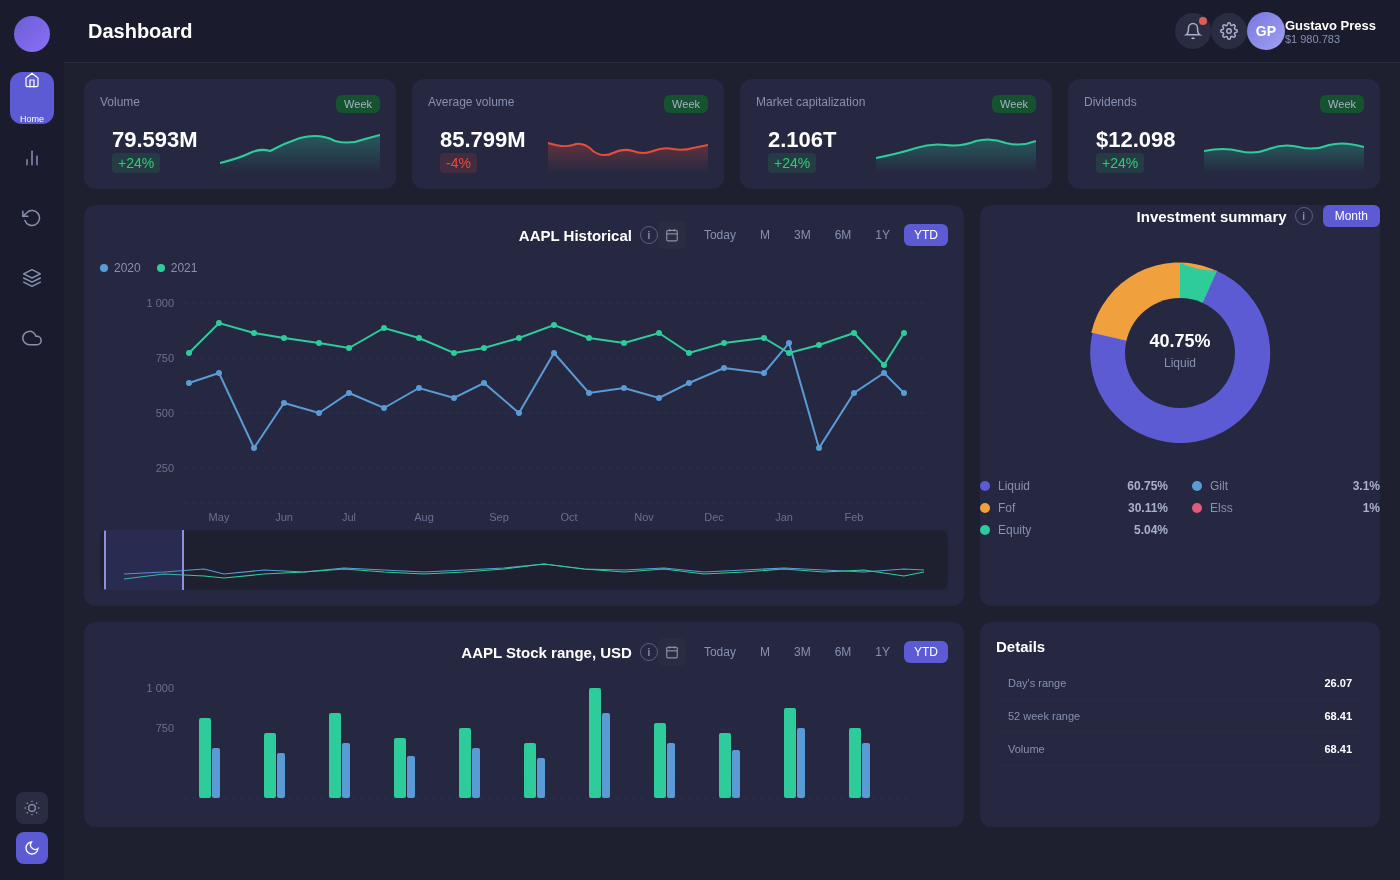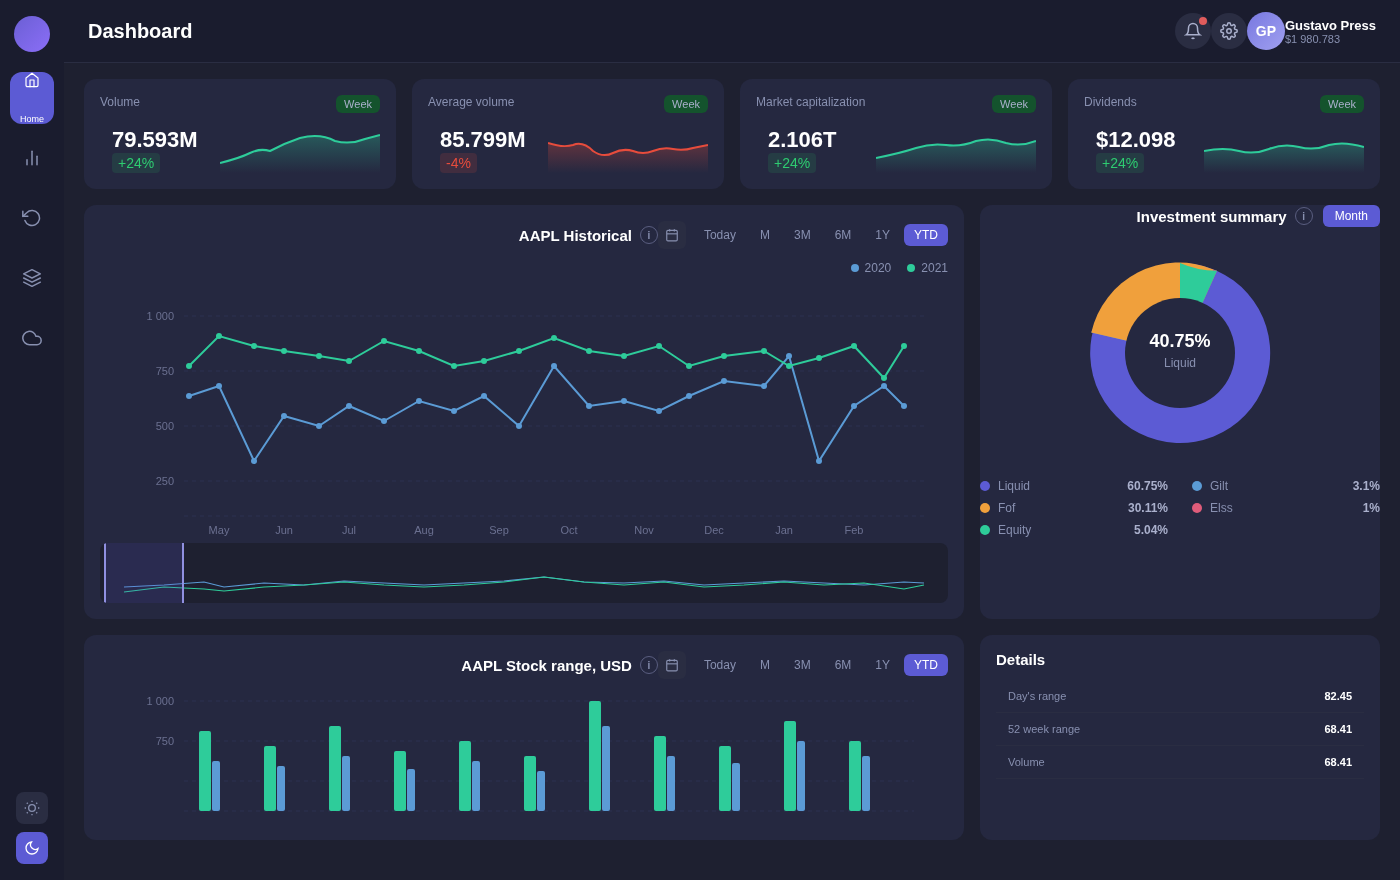--- a/index.html
+++ b/index.html
@@ -49,21 +49,21 @@
     
     .charts-row { display: grid; grid-template-columns: 1fr 400px; gap: 16px; }
     .chart-card { background: #252840; border-radius: 12px; padding: 16px; }
     .chart-header { display: flex; justify-content: flex-end; align-items: center; margin-bottom: 12px; }
     .chart-title { font-size: 15px; font-weight: 600; color: #fff; display: flex; align-items: center; gap: 8px; }
     .info-icon { width: 18px; height: 18px; border: 1px solid #5a5e80; border-radius: 50%; display: flex; align-items: center; justify-content: center; font-size: 10px; color: #8890b0; cursor: pointer; }
     .time-filters { display: flex; gap: 4px; align-items: center; }
     .time-btn { padding: 4px 10px; border-radius: 6px; font-size: 12px; cursor: pointer; background: transparent; color: #8890b0; border: none; }
     .time-btn.active { background: #5c5bd4; color: #fff; }
     .calendar-btn { width: 28px; height: 28px; border-radius: 6px; background: #2a2d42; display: flex; align-items: center; justify-content: center; cursor: pointer; color: #8890b0; }
-    .legend { display: flex; gap: 16px; margin-bottom: 21px; justify-content: flex-end; }
+    .legend { display: flex; gap: 16px; margin-bottom: 8px; }
     .legend-item { display: flex; align-items: center; gap: 6px; font-size: 12px; color: #8890b0; }
     .legend-dot { width: 8px; height: 8px; border-radius: 50%; }
 
     
     .investment-card { background: #252840; border-radius: 12px; padding: 0; }
     .pie-container { display: flex; justify-content: center; align-items: center; margin: 16px 0; }
     .pie-legend { display: grid; grid-template-columns: 1fr 1fr; gap: 8px 24px; margin-top: 12px; }
     .pie-legend-item { display: flex; align-items: center; gap: 8px; }
     .pie-legend-dot { width: 10px; height: 10px; border-radius: 50%; }
     .pie-legend-label { font-size: 12px; color: #8890b0; flex: 1; }
@@ -529,21 +529,21 @@
           <rect x="728" y="65" width="8" height="55" fill="#5b9bd5" rx="2"></rect>
         </svg>
       </div>
 
       <div class="details-card">
         <h3 class="details-title">Details</h3>
         <table class="details-table">
           <tbody>
             <tr>
               <td>Day's range</td>
-              <td>82.45</td>
+              <td>26.07</td>
             </tr>
             <tr>
               <td>52 week range</td>
               <td>68.41</td>
             </tr>
             <tr>
               <td>Volume</td>
               <td>68.41</td>
             </tr>
           </tbody>

